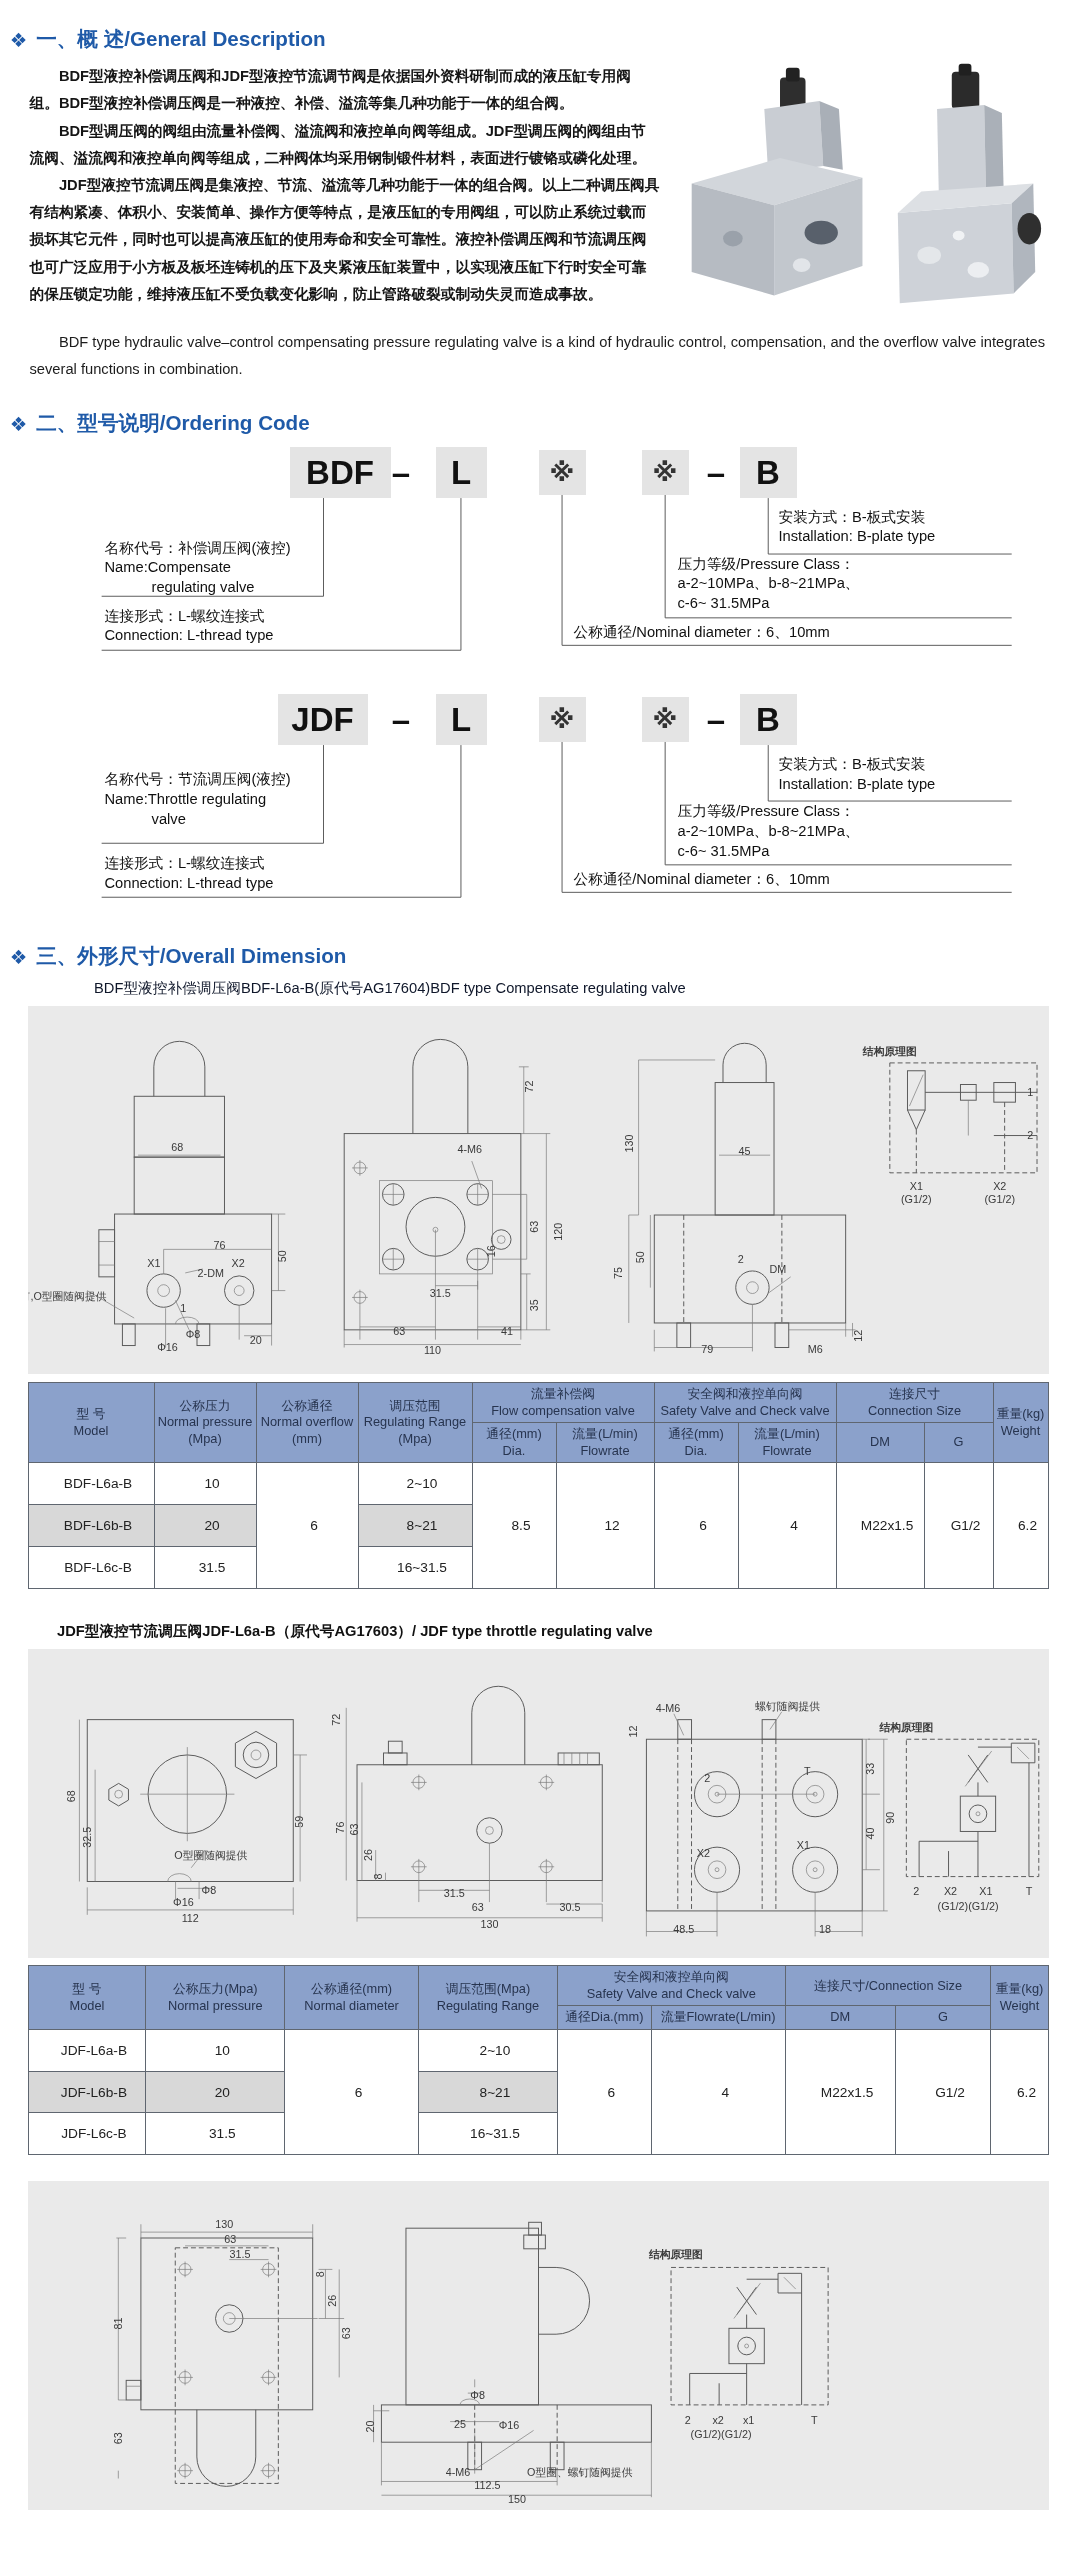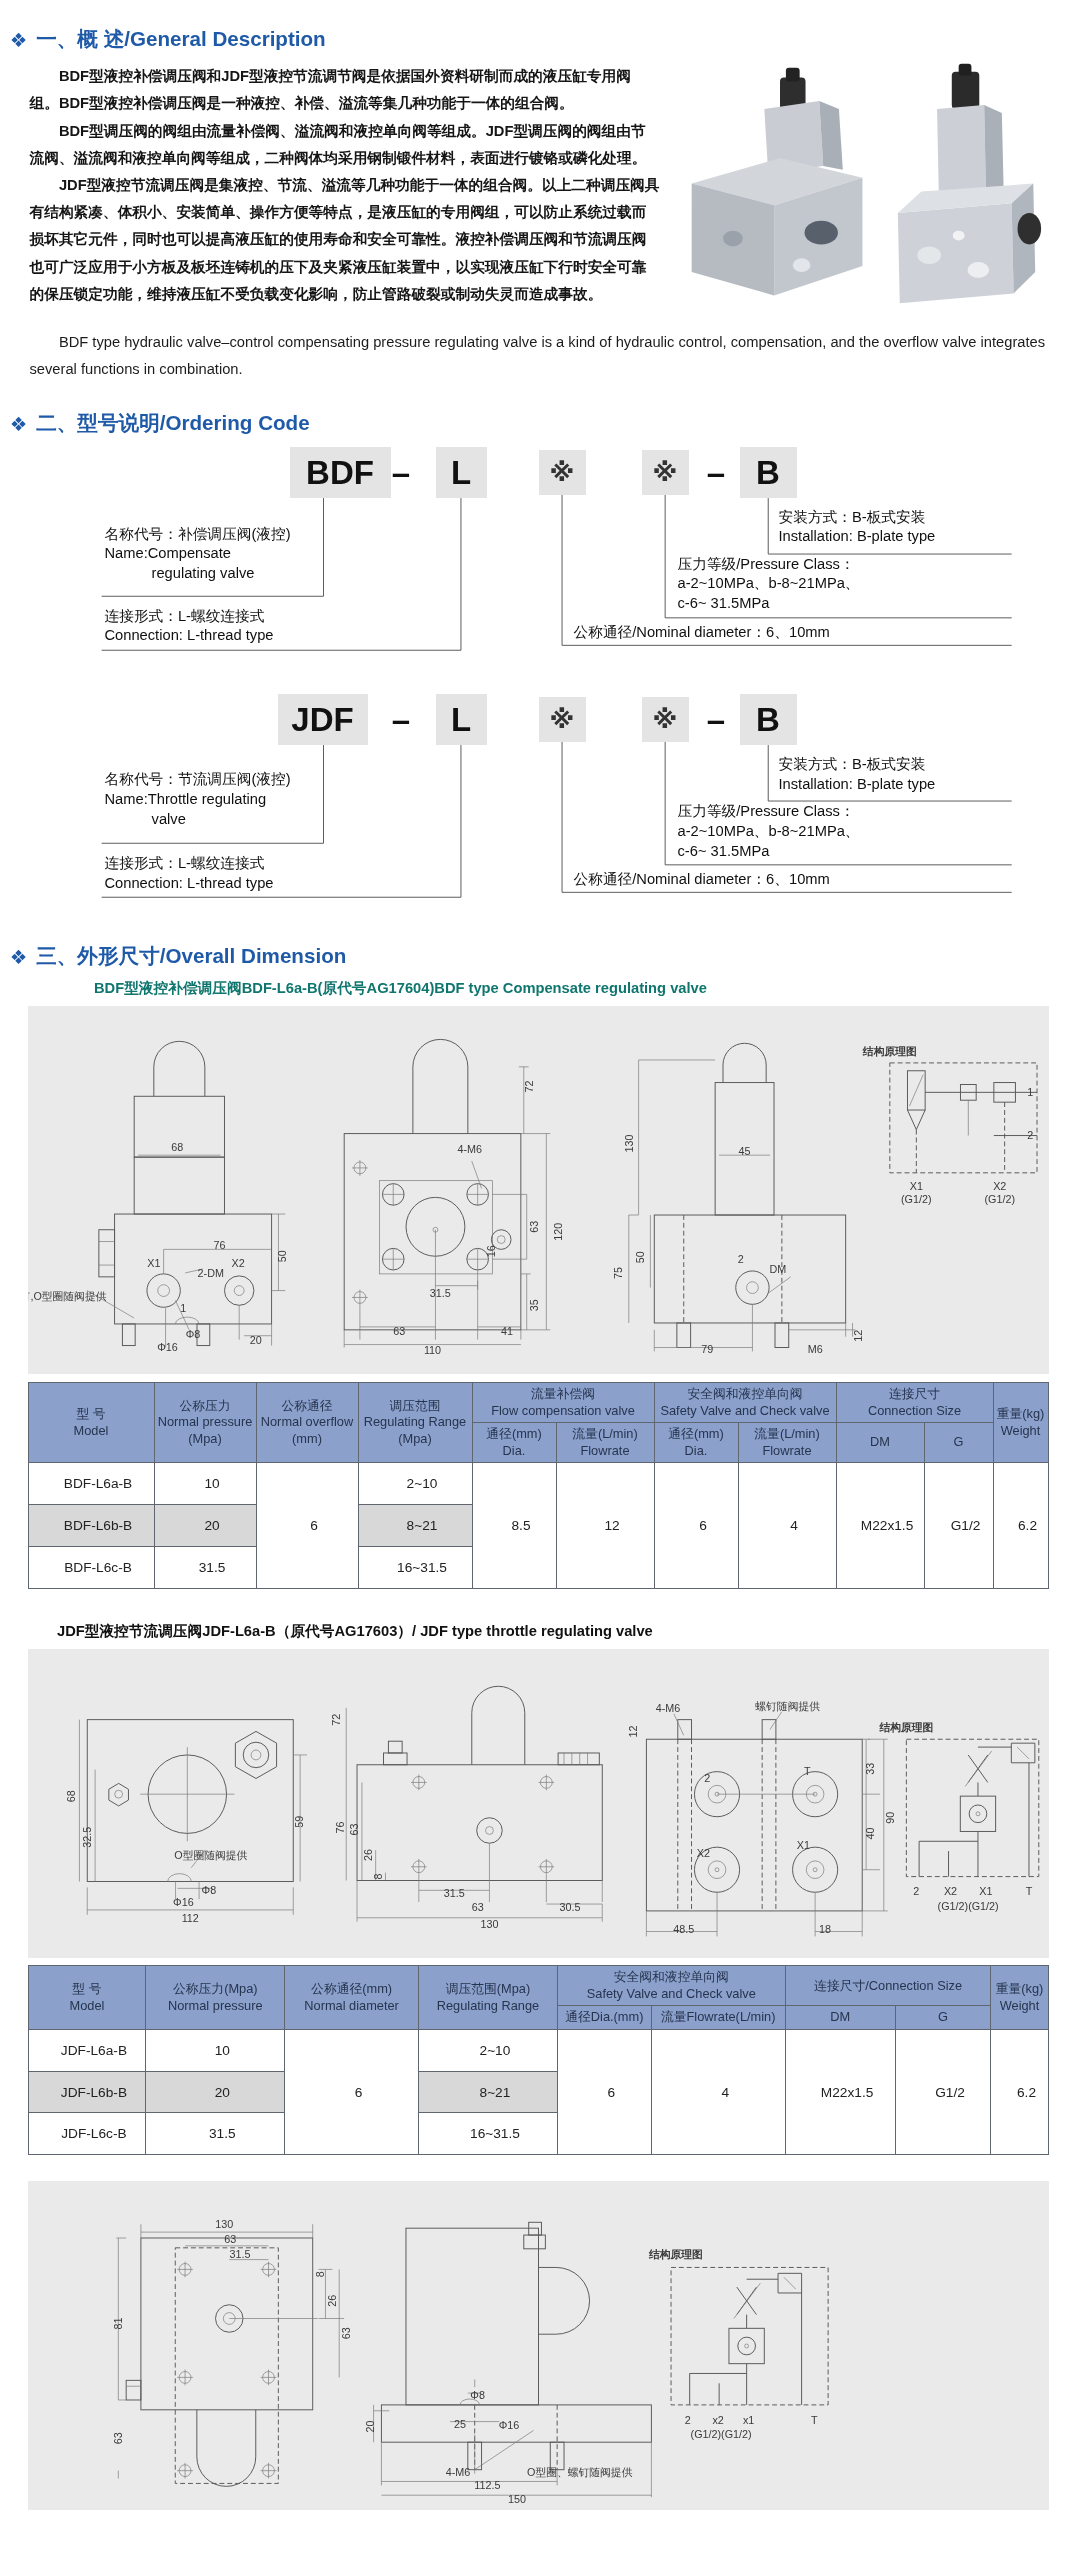--- a/index.html
+++ b/index.html
@@ -19,21 +19,21 @@
   .code-star{position:absolute;top:2.9px;height:45px;line-height:45px;text-align:center;background:#e4e4e4;font-size:25.5px;font-weight:bold;color:#333;}
   .cd-label{position:absolute;font-size:14.7px;line-height:1.35;color:#101010;}
   .cd-label .ind{padding-left:3.2em;display:block;}
   
   .panel{background:#eaeaea;margin:5.9px 27.5px 3.9px;}
   .panel svg{display:block;}
   svg text{font-family:"Liberation Sans","DejaVu Sans",sans-serif;font-size:11px;fill:#3a3a3a;text-anchor:middle;}
   .dl{fill:none;stroke:#5a5a5a;stroke-width:1;}
   .dl2{fill:none;stroke:#5a5a5a;stroke-width:1;stroke-dasharray:5 3;}
   .thin{fill:none;stroke:#7a7a7a;stroke-width:.7;}
-  .subtitle{margin:25.5px 0 7.9px 94px;font-size:14.7px;font-weight:700;color:#0f766e;}
+  .subtitle{margin:25.5px 0 7.9px 94px;font-size:14.7px;font-weight:400;color:#0f172a;}
   .subtitle2{margin:33px 0 7.9px 57px;font-size:14.7px;font-weight:600;color:#111;}
   .spec-head{margin:27.5px 0 5.9px 41px;font-size:16.7px;font-weight:bold;color:#0d0d0d;}
   table.spec{border-collapse:collapse;margin:7.9px 27.5px 0;width:1021px;font-size:12.8px;text-align:center;color:#222;}
   table.spec th,table.spec td{border:1px solid #5f6670;padding:2.9px 2px;}
   table.spec thead th{background:#8ba1cb;color:#27344f;font-weight:500;line-height:1.3;}
   table.spec th span{display:block;}
   table.spec td{height:35px;font-size:13.7px;background:#fff;padding-left:16px;}
   td.sh{background:#d8d8d8 !important;}
   .clearfix::after{content:"";display:block;clear:both;}
 </style>
@@ -97,21 +97,21 @@
       <path class="dl" d="M754,52 V109 H1002"></path>
     </svg>
     <span class="code-box" style="left:262px;width:101px;">BDF</span>
     <span class="code-dash" style="left:352px;width:43px;">–</span>
     <span class="code-box" style="left:408px;width:51px;">L</span>
     <span class="code-star" style="left:511px;width:47px;">※</span>
     <span class="code-star" style="left:614px;width:47px;">※</span>
     <span class="code-dash" style="left:672px;width:33px;">–</span>
     <span class="code-box" style="left:712px;width:57px;">B</span>
 
-    <div class="cd-label" style="left:77px;top:78px;">
+    <div class="cd-label" style="left:77px;top:92px;">
       <span>名称代号：补偿调压阀(液控)</span><br>
       <span>Name:Compensate</span><br>
       <span class="ind">regulating valve</span>
     </div>
     <div class="cd-label" style="left:77px;top:160px;">
       <span>连接形式：L-螺纹连接式</span><br>
       <span>Connection: L-thread type</span>
     </div>
     <div class="cd-label" style="left:751px;top:61px;">
       <span>安装方式：B-板式安装</span><br>

